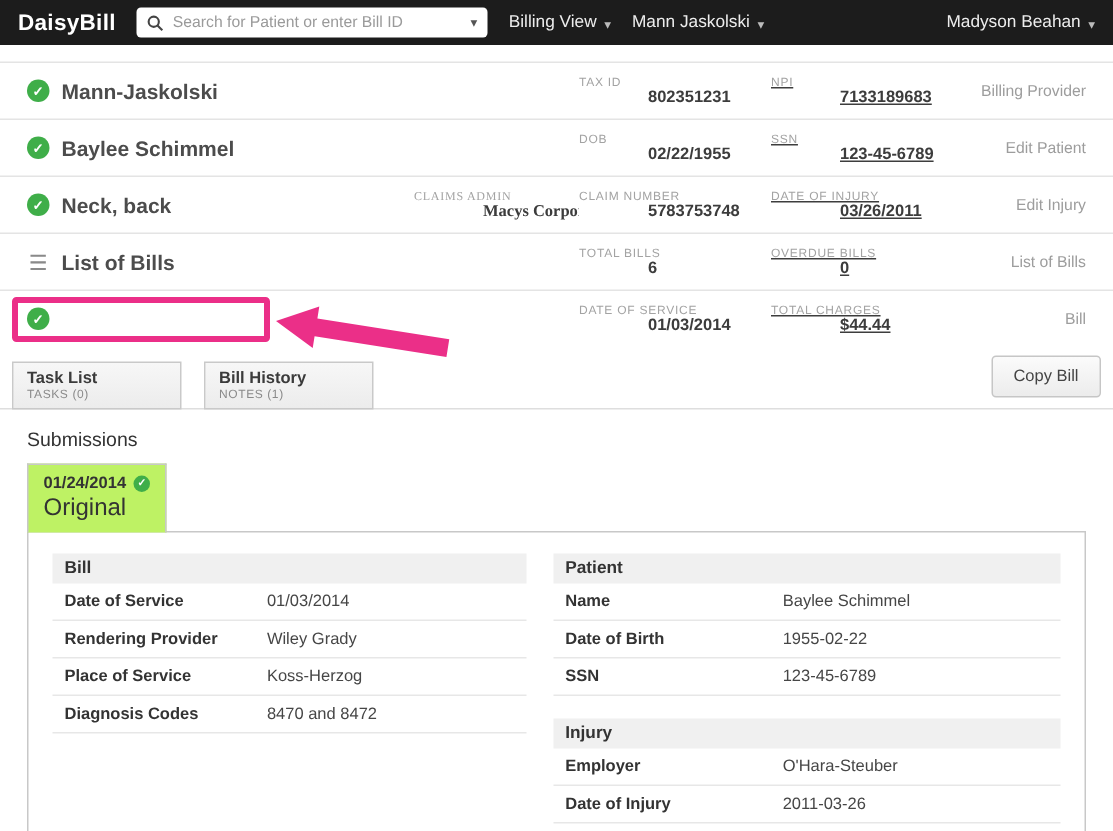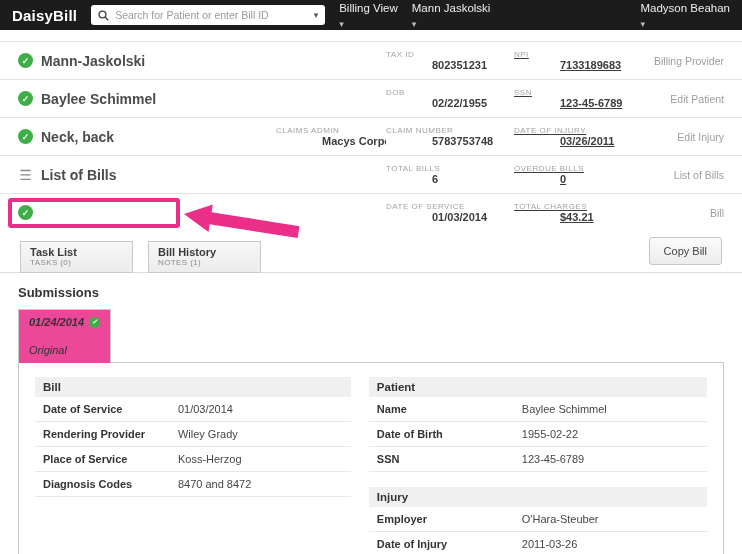--- a/index.html
+++ b/index.html
@@ -26,21 +26,21 @@
   .searchbox svg { flex: 0 0 auto; }
   .searchbox input {
     border: none; outline: none; flex: 1; min-width: 0;
     font-family: "Liberation Sans", sans-serif;
     font-size: 10.5px; color: #444; background: transparent;
   }
   .searchbox input::placeholder { color: #9a9a9a; }
   .scaret { color: #555; font-size: 9px; cursor: pointer; }
   .navitem {
     color: #ededed; font-size: 11.5px; cursor: pointer;
-    display: flex; align-items: flex-start; gap: 5px; white-space: nowrap; flex-direction: column;
+    display: flex; align-items: flex-end; gap: 5px; white-space: nowrap;
   }
   .navitem .caret { font-size: 9px; color: #bbb; }
   .spacer { flex: 1; }
 
   
   .rows-gap { height: 11px; background: #fff; }
   .srow {
     display: flex; align-items: center;
     height: 38px; padding: 0 18px;
     border-top: 1px solid #e4e4e4;
@@ -50,21 +50,21 @@
   .tw { flex: 1; display: flex; align-items: center; gap: 8px; min-width: 0; position: relative; z-index: 2; }
   .check {
     width: 15px; height: 15px; border-radius: 50%;
     background: #3fae49; color: #fff; font-size: 9px; font-weight: bold;
     display: inline-flex; align-items: center; justify-content: center; flex: 0 0 auto;
   }
   .listicon { color: #8a8a8a; font-size: 14px; width: 15px; text-align: center; flex: 0 0 auto; }
   .rtitle { font-size: 14px; font-weight: bold; color: #4c4c4c; cursor: pointer; white-space: nowrap; }
   .rtitle.billgreen { color: #6f9a64; }
   .col { width: 128px; flex: 0 0 auto; overflow: hidden; }
-  .col.extra { width: 110px; }
+  .col.extra { width: 110px; font-family: Liberation Serif, serif; }
   .col.c2 { width: 130px; text-decoration: underline; }
   .clabel { font-size: 8px; color: #a3a3a3; letter-spacing: .5px; text-transform: uppercase; white-space: nowrap; }
   .cvalue { font-size: 11px; font-weight: bold; color: #3c3c3c; white-space: nowrap; padding-left: 46px; }
   .raction {
     width: 80px; flex: 0 0 auto; text-align: right;
     font-size: 10.5px; color: #9d9d9d; text-decoration: none; cursor: pointer; white-space: nowrap;
   }
 
   
   .hlbox {
@@ -75,21 +75,21 @@
   }
   .hlarrow {
     position: absolute; left: 184px; top: 5px;
     width: 118px; height: 30px;
     transform: rotate(9deg); transform-origin: left center;
     pointer-events: none; z-index: 3;
   }
 
   
   .toolband {
-    height: 42px; padding: 0 20px;
+    height: 42px; padding: 0 8px;
     display: flex; align-items: flex-end;
     border-bottom: 1px solid #dedede; background: #fff;
   }
   .tabbtn {
     width: 113px; padding: 4px 9px 5px; margin-bottom: -1px;
     background: linear-gradient(#f7f7f7, #ececec);
     border: 1px solid #c9c9c9; cursor: pointer;
   }
   .tabbtn + .tabbtn { margin-left: 15px; }
   .tabbtn .t { font-size: 11px; font-weight: bold; color: #3b3b3b; white-space: nowrap; }
@@ -98,33 +98,33 @@
     margin-left: auto; margin-bottom: 7px;
     font-family: "Liberation Sans", sans-serif;
     font-size: 11px; color: #444;
     background: linear-gradient(#fbfbfb, #ececec);
     border: 1px solid #c6c6c6; border-radius: 3px;
     padding: 7px 14px; cursor: pointer;
   }
 
   
   .subs { padding: 12px 18px 0; }
-  .subs h2 { font-size: 13px; font-weight: bold; color: #333; margin-bottom: 9px; }
+  .subs h2 { font-size: 13px; font-weight: normal; color: #333; margin-bottom: 9px; }
   .subtab {
     display: inline-block; position: relative; z-index: 2;
-    background: #ec4899; border: 1px solid #c8c8c8; border-bottom: none;
-    padding: 6px 10px 7px; margin-bottom: -1px; cursor: pointer; font-style: italic;
+    background: #bef264; border: 1px solid #c8c8c8; border-bottom: none;
+    padding: 6px 10px 7px; margin-bottom: -1px; cursor: pointer;
   }
   .subtab .std { font-size: 11px; font-weight: bold; color: #333; display: flex; align-items: center; gap: 5px; }
   .mcheck {
     width: 11px; height: 11px; border-radius: 50%;
     background: #3fae49; color: #fff; font-size: 7px; font-weight: bold;
     display: inline-flex; align-items: center; justify-content: center;
   }
-  .subtab .sts { font-size: 11px; color: #333; margin-top: 16px; }
+  .subtab .sts { font-size: 16px; color: #333; margin-top: 2px; }
   .panel {
     border: 1px solid #c8c8c8; background: #fff;
     padding: 14px 16px; display: flex; gap: 18px; align-items: flex-start;
     min-height: 230px;
   }
   .dcol { flex: 1; min-width: 0; }
   .dcol.left { flex: 0 0 47%; }
   .dsec + .dsec { margin-top: 15px; }
   .dhead {
     background: #f0f0f0; padding: 4px 8px;
@@ -243,21 +243,21 @@
   <div class="tw">
     <span class="check">✓</span>
   </div>
   <div class="col extra"></div>
   <div class="col">
     <div class="clabel">DATE OF SERVICE</div>
     <div class="cvalue">01/03/2014</div>
   </div>
   <div class="col c2">
     <div class="clabel">TOTAL CHARGES</div>
-    <div class="cvalue">$43.21</div>
+    <div class="cvalue">$44.44</div>
   </div>
   <a class="raction">Bill</a>
 </div>
 
 <div class="toolband">
   <div class="tabbtn">
     <div class="t">Task List</div>
     <div class="s">TASKS (0)</div>
   </div>
   <div class="tabbtn">

